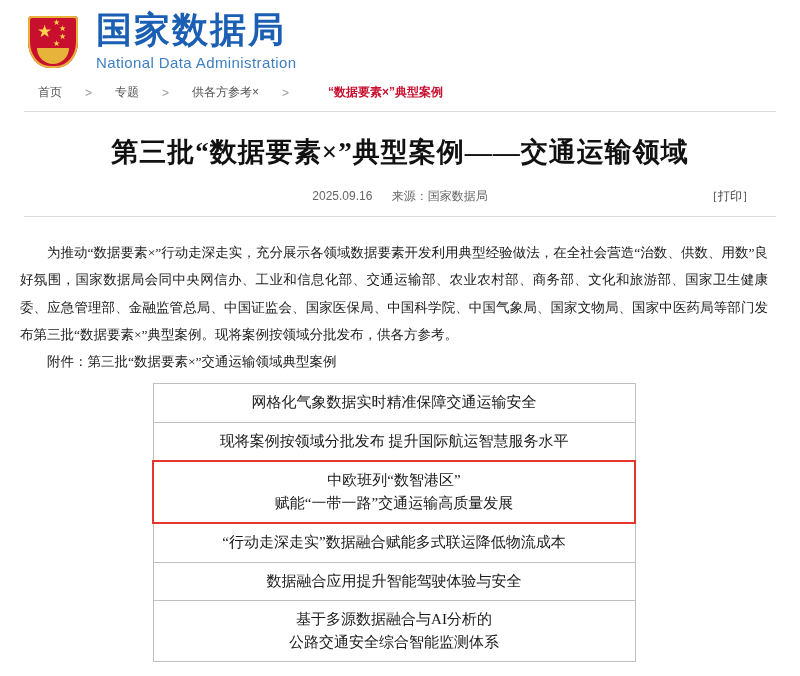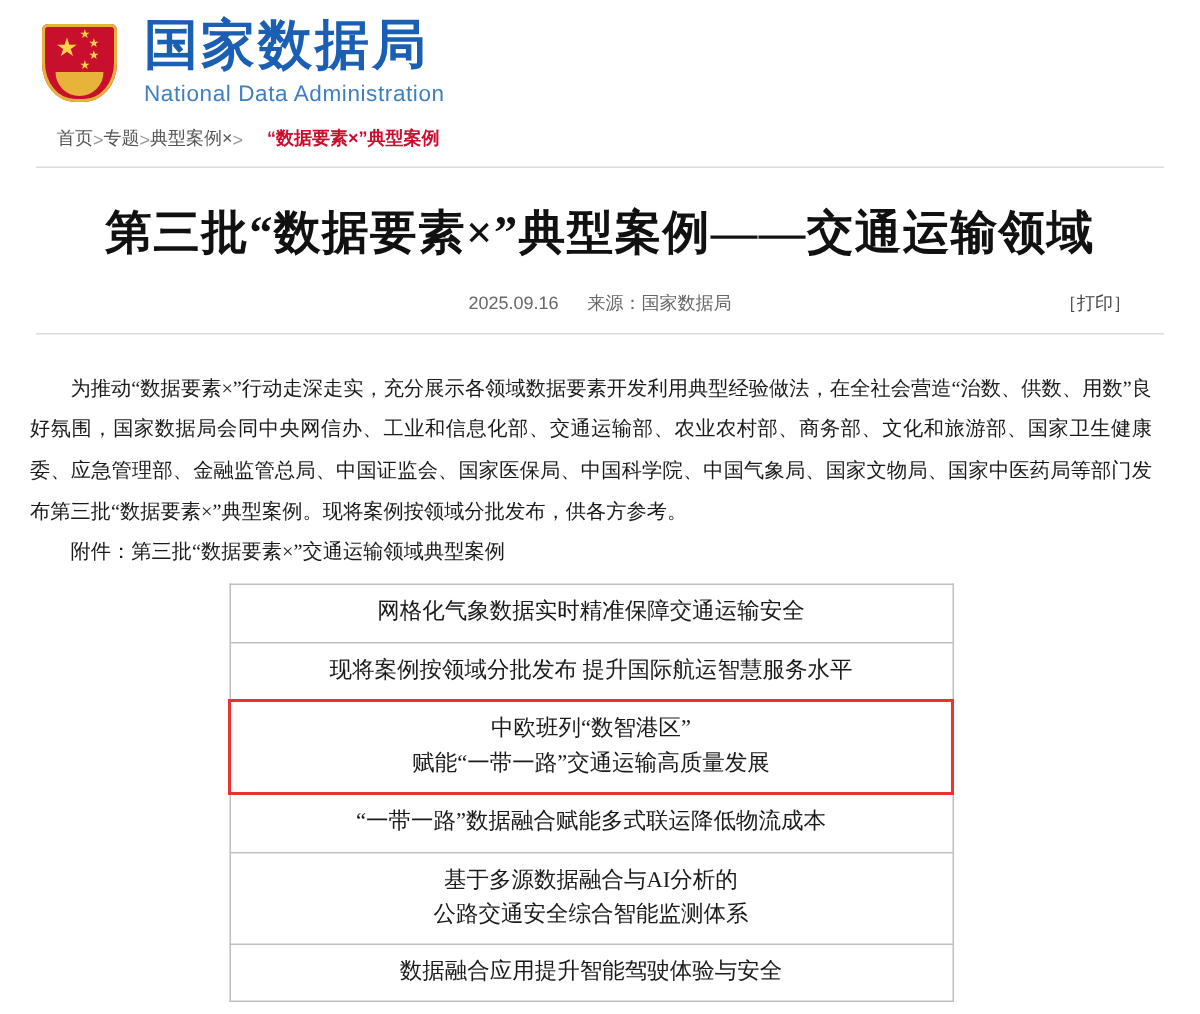--- a/index.html
+++ b/index.html
@@ -83,21 +83,21 @@
     letter-spacing: 0.4px;
   }
 
   
   .breadcrumb {
     margin: 12px 0 0 38px;
     font-size: 12px;
     color: #555;
     display: flex;
     align-items: center;
-    gap: 0;
+    gap: 23px;
   }
   .breadcrumb a {
     color: #555;
     text-decoration: none;
   }
   .breadcrumb .sep { color: #999; }
   .breadcrumb .current {
     color: #c8102e;
     font-weight: bold;
     margin-left: 16px;
@@ -107,21 +107,21 @@
     margin: 10px 24px 0 24px;
     border: none;
     border-top: 1px solid #dcdcdc;
   }
 
   
   .doc-title {
     margin: 22px 60px 0 60px;
     text-align: center;
     font-family: "Liberation Serif", serif;
-    font-size: 31px;
+    font-size: 27px;
     font-weight: bold;
     color: #111;
     letter-spacing: 1px;
   }
   .meta-row {
     margin: 18px 40px 0 40px;
     position: relative;
     text-align: center;
     font-size: 12px;
     color: #666;
@@ -199,21 +199,21 @@
       <div class="brand-cn">国家数据局</div>
       <div class="brand-en">National Data Administration</div>
     </div>
   </div>
 
   <div class="breadcrumb">
     <a href="#">首页</a>
     <span class="sep">&gt;</span>
     <a href="#">专题</a>
     <span class="sep">&gt;</span>
-    <a href="#">典型案例×</a>
+    <a href="#">供各方参考×</a>
     <span class="sep">&gt;</span>
     <span class="current">“数据要素×”典型案例</span>
   </div>
 
   <hr class="rule">
 
   <div class="doc-title">第三批“数据要素×”典型案例——交通运输领域</div>
 
   <div class="meta-row">
     <span class="meta-date">2025.09.16</span>
@@ -236,29 +236,29 @@
       <tr>
         <td>现将案例按领域分批发布 提升国际航运智慧服务水平</td>
       </tr>
       <tr class="highlight">
         <td>
           <div>中欧班列“数智港区”</div>
           <div>赋能“一带一路”交通运输高质量发展</div>
         </td>
       </tr>
       <tr>
-        <td>“一带一路”数据融合赋能多式联运降低物流成本</td>
+        <td>“行动走深走实”数据融合赋能多式联运降低物流成本</td>
+      </tr>
+      <tr>
+        <td>数据融合应用提升智能驾驶体验与安全</td>
       </tr>
       <tr>
         <td>
           <div>基于多源数据融合与AI分析的</div>
           <div>公路交通安全综合智能监测体系</div>
         </td>
       </tr>
-      <tr>
-        <td>数据融合应用提升智能驾驶体验与安全</td>
-      </tr>
     </tbody>
       </table>
 
   </div>
 
 </div>
 
 </body></html>

